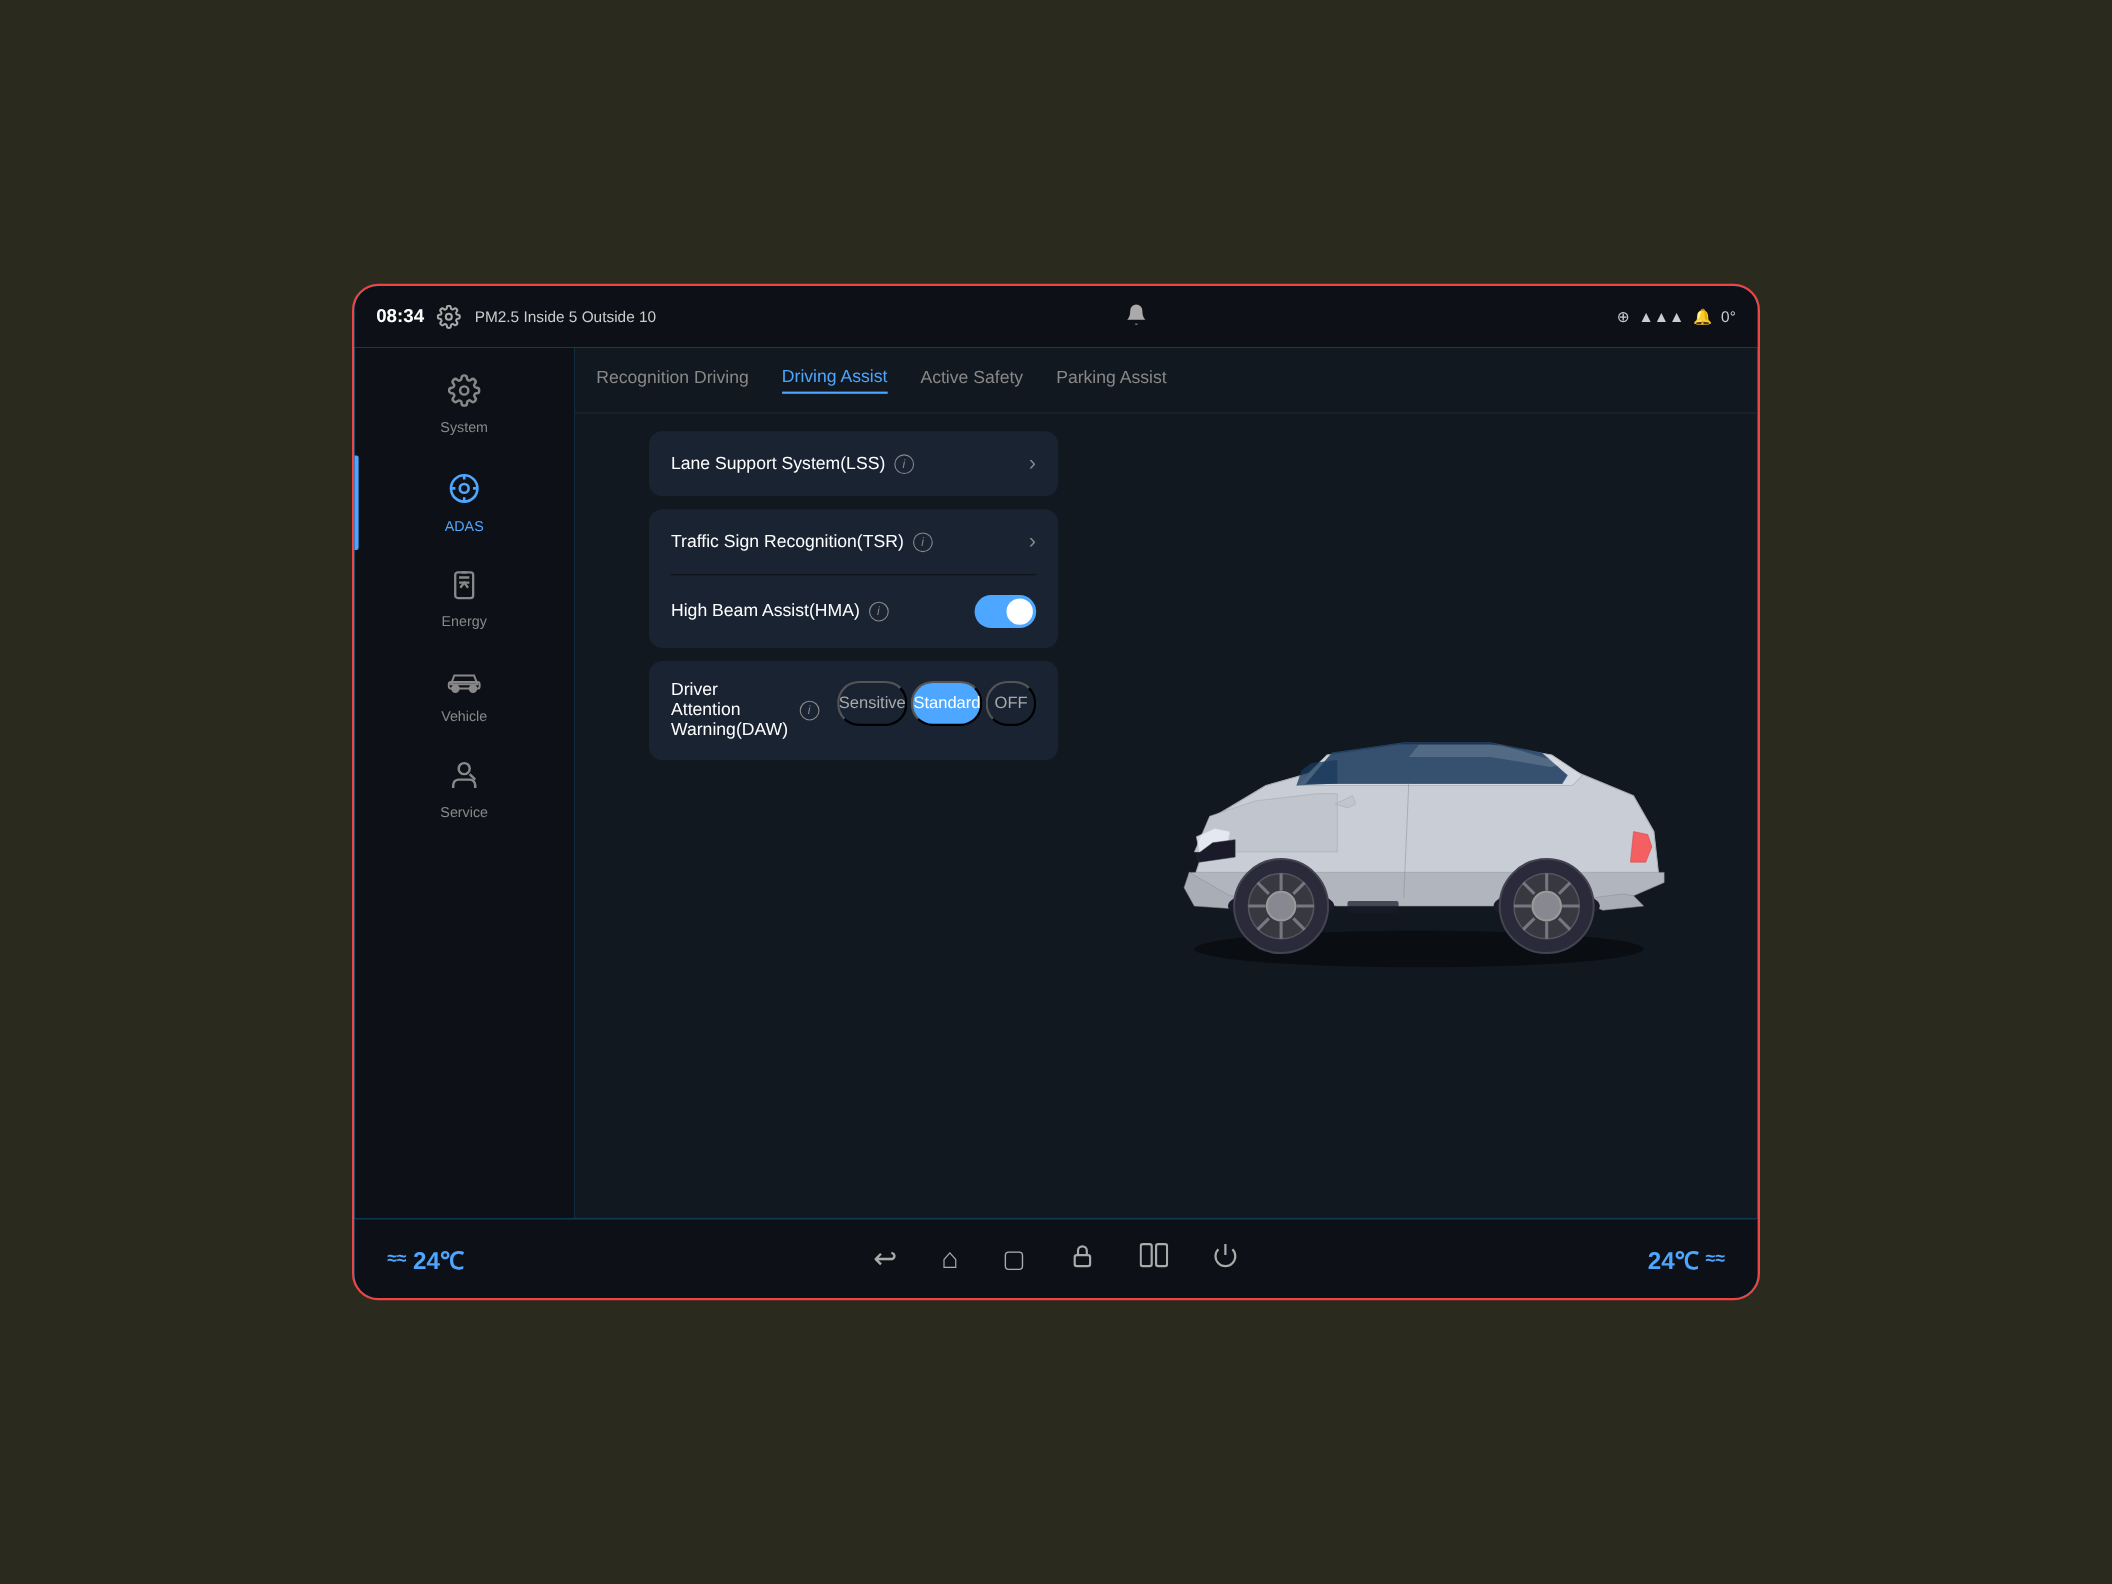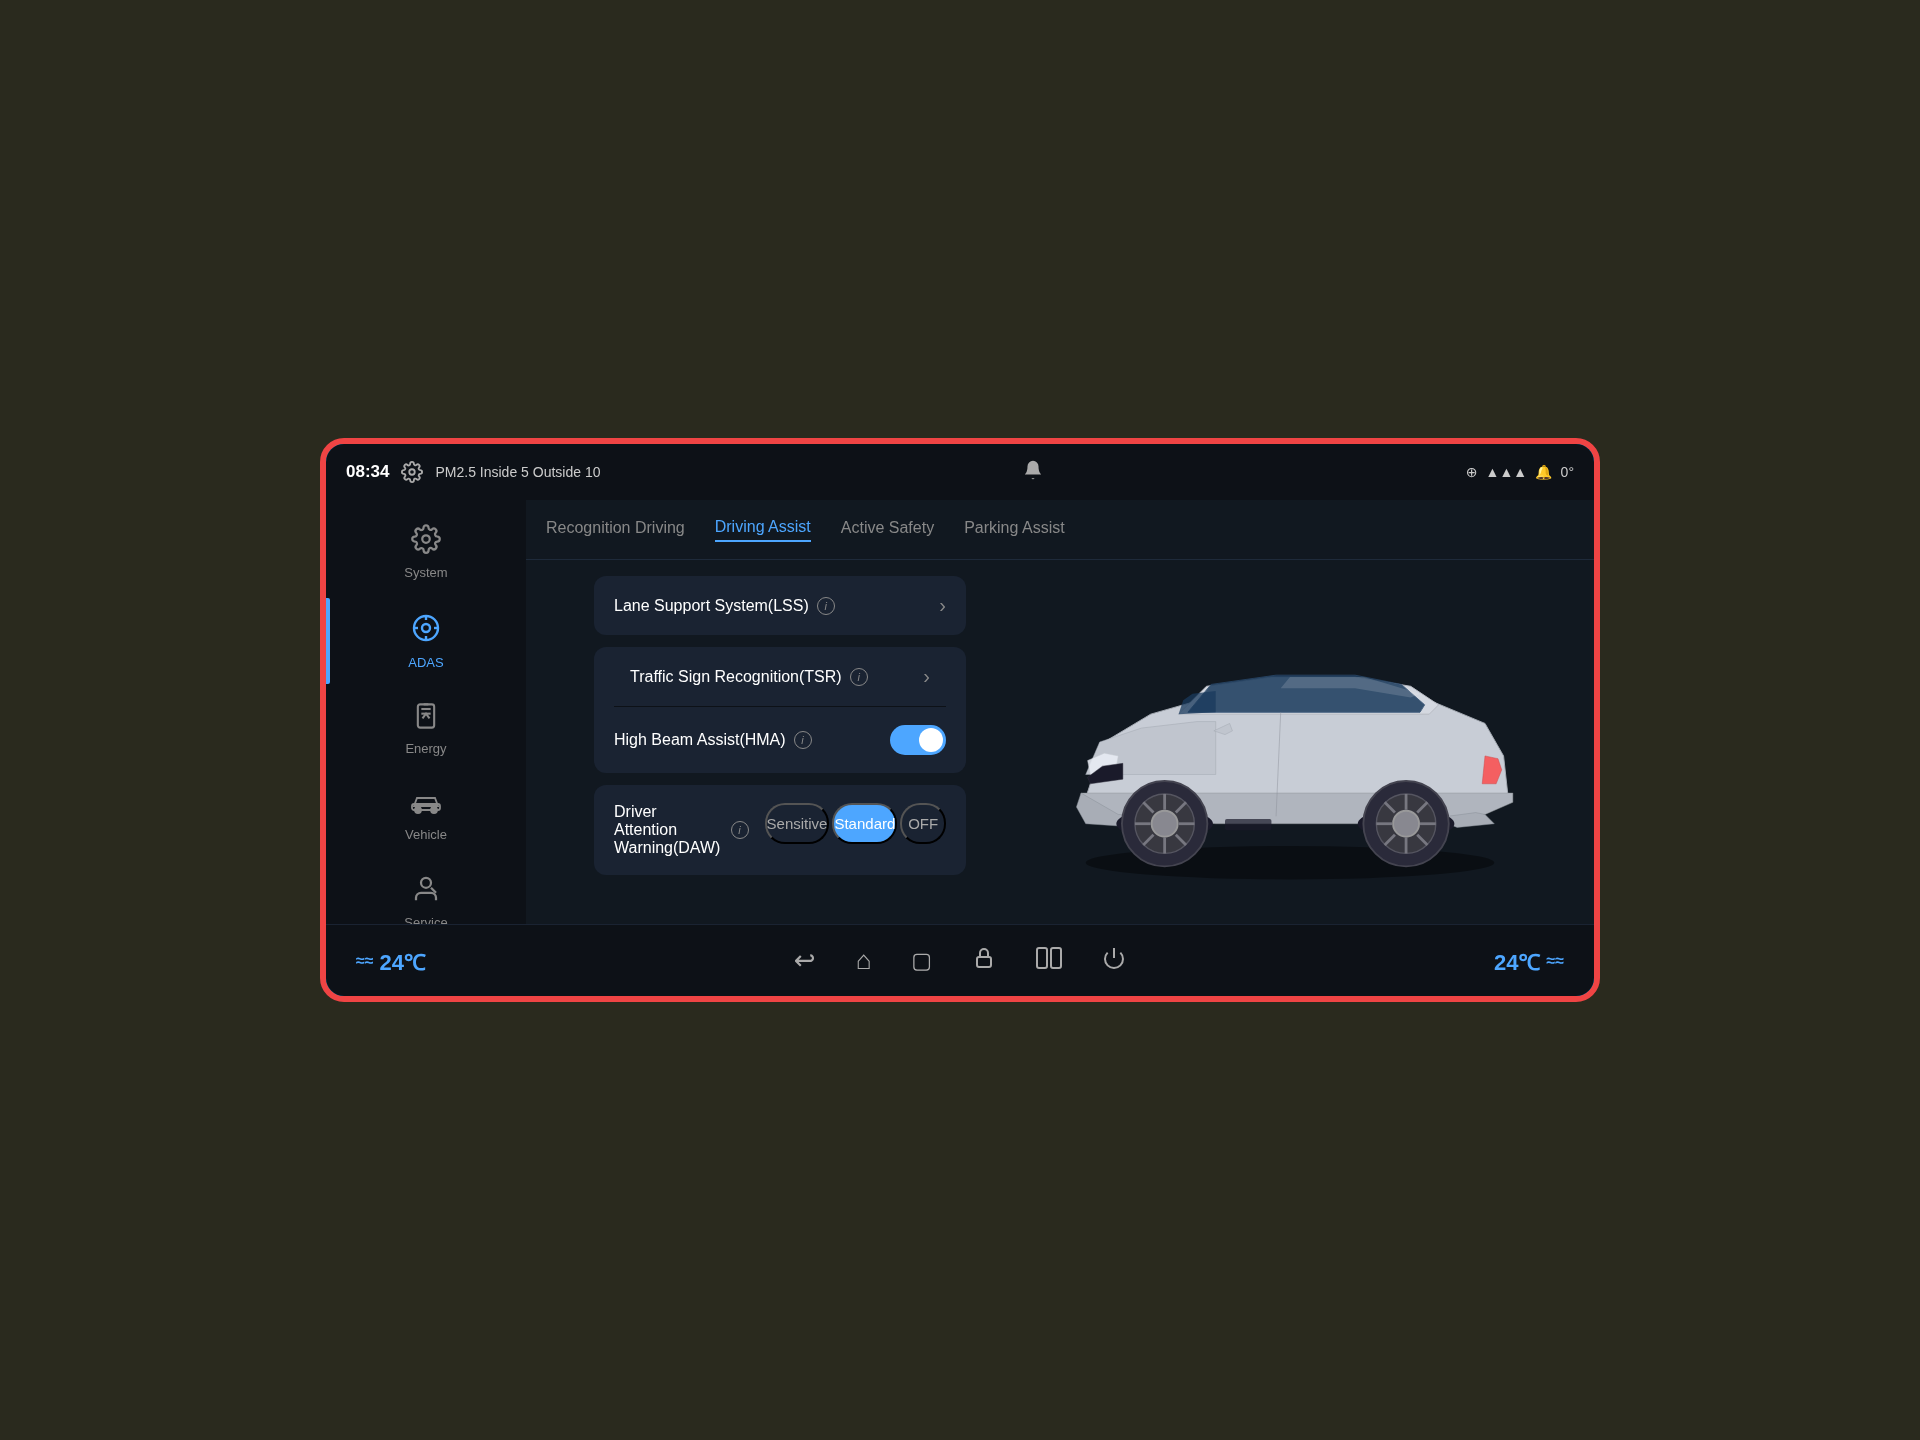--- a/index.html
+++ b/index.html
@@ -9,28 +9,28 @@
       background: #2a2a1e;
       display: flex;
       align-items: center;
       justify-content: center;
       font-family: 'Arial', sans-serif;
       overflow: hidden;
     }
 
     .screen-container {
       width: 1280px;
-      height: 564px;
+      height: 924px;
       background: #0ea5e9;
       border-radius: 24px;
       overflow: hidden;
       position: relative;
       display: flex;
       flex-direction: column;
-      border: 6px solid #ef4444;
+      border: 2px solid #ef4444;
     }
 
     
     .status-bar {
       height: 56px;
       background: #0d1117;
       display: flex;
       align-items: center;
       justify-content: space-between;
       padding: 0 20px;
@@ -393,21 +393,21 @@
 
           <div class="setting-card">
             <span class="setting-title">
               <span>Lane Support System(LSS)</span>
               <span class="info-icon">i</span>
             </span>
             <span class="chevron-right">›</span>
           </div>
 
           <div class="setting-card" style="flex-direction:column; align-items:stretch; gap:0; padding:0; overflow:hidden;">
-            <div style="display:flex; align-items:center; justify-content:space-between; padding:18px 36px;">
+            <div style="display:flex; align-items:center; justify-content:space-between; padding:18px 20px;">
               <span class="setting-title">
                 <span>Traffic Sign Recognition(TSR)</span>
                 <span class="info-icon">i</span>
               </span>
               <span class="chevron-right">›</span>
             </div>
             <div style="height:1px; background:#0d1117; margin:0 20px;"></div>
             <div style="display:flex; align-items:center; justify-content:space-between; padding:18px 20px;">
               <span class="setting-title">
                 <span>High Beam Assist(HMA)</span>

